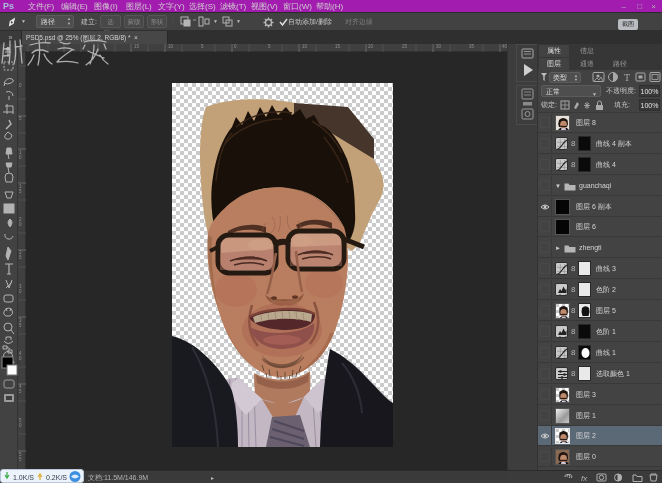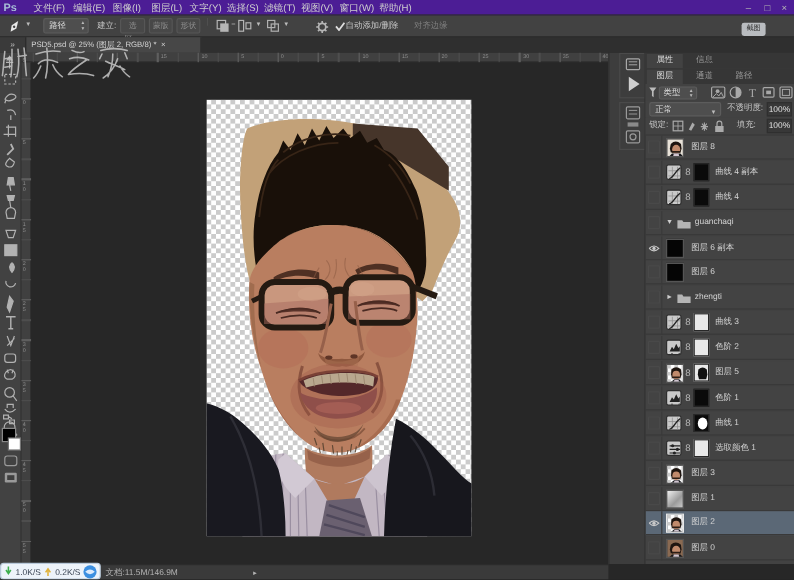--- a/index.html
+++ b/index.html
@@ -1,18 +1,18 @@
 <!DOCTYPE html>
 <html><head><meta charset="utf-8"><style>
 *{margin:0;padding:0;box-sizing:border-box}
 html,body{width:662px;height:483px;overflow:hidden;background:#272727;font-family:"Liberation Sans",sans-serif;}
 .abs{position:absolute}
 #win{position:relative;width:662px;height:483px;background:#272727}
 
-#menubar{position:absolute;left:0;top:0;width:662px;height:13px;background:#4c1d95;border-bottom:1px solid #2a2a2a;color:#cfcfcf;font-size:8px;line-height:13px;white-space:nowrap}
+#menubar{position:absolute;left:0;top:0;width:662px;height:13px;background:#a21caf;border-bottom:1px solid #2a2a2a;color:#cfcfcf;font-size:8px;line-height:13px;white-space:nowrap}
 #menubar span{position:absolute;top:0}
 
 #opts{position:absolute;left:0;top:13px;width:662px;height:18px;background:#424242;border-bottom:1px solid #2e2e2e;color:#c8c8c8;font-size:7px}
 .combo{position:absolute;background:#4e4e4e;border:1px solid #5c5c5c;border-radius:2px;color:#dcdcdc}
 .obtn{position:absolute;background:#484848;border:1px solid #565656;border-radius:2px;color:#8b8b8b;font-size:6.5px;text-align:center}
 
 #tabbar{position:absolute;left:0;top:31px;width:662px;height:13px;background:#2f2f2f}
 #tab1{position:absolute;left:22px;top:0;width:146px;height:13px;background:#474747;color:#d4d4d4;font-size:6.5px;line-height:13px;padding-left:4px;border-right:1px solid #282828;white-space:nowrap;overflow:hidden}
 
 #tools{position:absolute;left:0;top:44px;width:18px;height:426px;background:#424242;border-right:1px solid #333}
@@ -531,20 +531,34 @@
             </svg>
           </div>
           <span class="nm" style="left:38px">图层 0</span>
         </div>
     </div>
   </div>
   <div id="status">
       <span style="position:absolute;left:88px">文档:11.5M/146.9M</span>
       <span style="position:absolute;left:210px;font-size:5px;top:1px">►</span>
     </div>
+  <div id="pfoot">
+    <svg width="155" height="13" viewBox="0 0 155 13" style="position:absolute;left:0;top:0">
+      <g stroke="#b0b0b0" fill="none" stroke-width="1">
+        <path d="M58 6 a2.5 2 0 1 1 4 1 M64 7 a2.5 2 0 1 0 -4 -1"></path>
+        <text x="74" y="10" font-size="8" font-style="italic" fill="#b0b0b0" stroke="none" font-family="Liberation Sans">fx</text>
+        <rect x="90" y="3" width="9" height="7" rx="1"></rect>
+          <circle cx="94.5" cy="6.5" r="2.2"></circle>
+        <circle cx="111" cy="6.5" r="3.5"></circle>
+          <path d="M111 3 a3.5 3.5 0 0 1 0 7 z" fill="#b0b0b0"></path>
+        <path d="M126 4 l3 0 1 1.5 5 0 0 5 -9 0 z"></path>
+        <path d="M143 4 l7 0 -1 6 -5 0 z M144 4 l0 -1 5 0 0 1"></path>
+      </g>
+    </svg>
+  </div>
   <svg id="wmark" width="110" height="30" viewBox="0 0 110 30" style="position:absolute;left:0;top:37px;opacity:0.85">
     <g stroke="#c6c6c6" fill="none" stroke-width="1.3" stroke-linecap="round">
       <path d="M4 6 C3 14 3 20 2 26 M10 4 C10 14 10 22 9 27 M4 12 L10 11 M4 19 L10 18 M15 4 C16 12 16 20 14 27 M20 3 C21 10 21 18 22 26 M15 10 L22 9"></path>
       <path d="M30 8 C36 6 44 5 50 6 M39 3 C40 12 40 20 38 28 M32 16 C36 12 42 12 48 15 M34 18 C32 23 30 26 28 28 M44 17 C46 22 49 25 52 27"></path>
       <path d="M60 5 C64 7 68 7 70 6 M58 12 C64 10 70 11 74 13 M72 13 C66 17 60 21 57 25 M57 25 C64 24 72 24 78 26"></path>
       <path d="M84 5 C90 3 100 3 106 5 M85 8 L83 12 M104 7 L106 12 M94 8 C94 14 93 20 90 27 M88 14 C92 16 98 18 104 21 M98 12 C96 18 92 24 86 28 M100 18 C102 22 105 25 108 27"></path>
     </g>
   </svg>
   <div id="netchip" style="position:absolute;left:0;top:469px;width:84px;height:14px;background:#edf3fa;border:1px solid #b9c9da;border-radius:3px">
     <svg width="84" height="13" viewBox="0 0 84 13" style="position:absolute;left:0;top:0">

